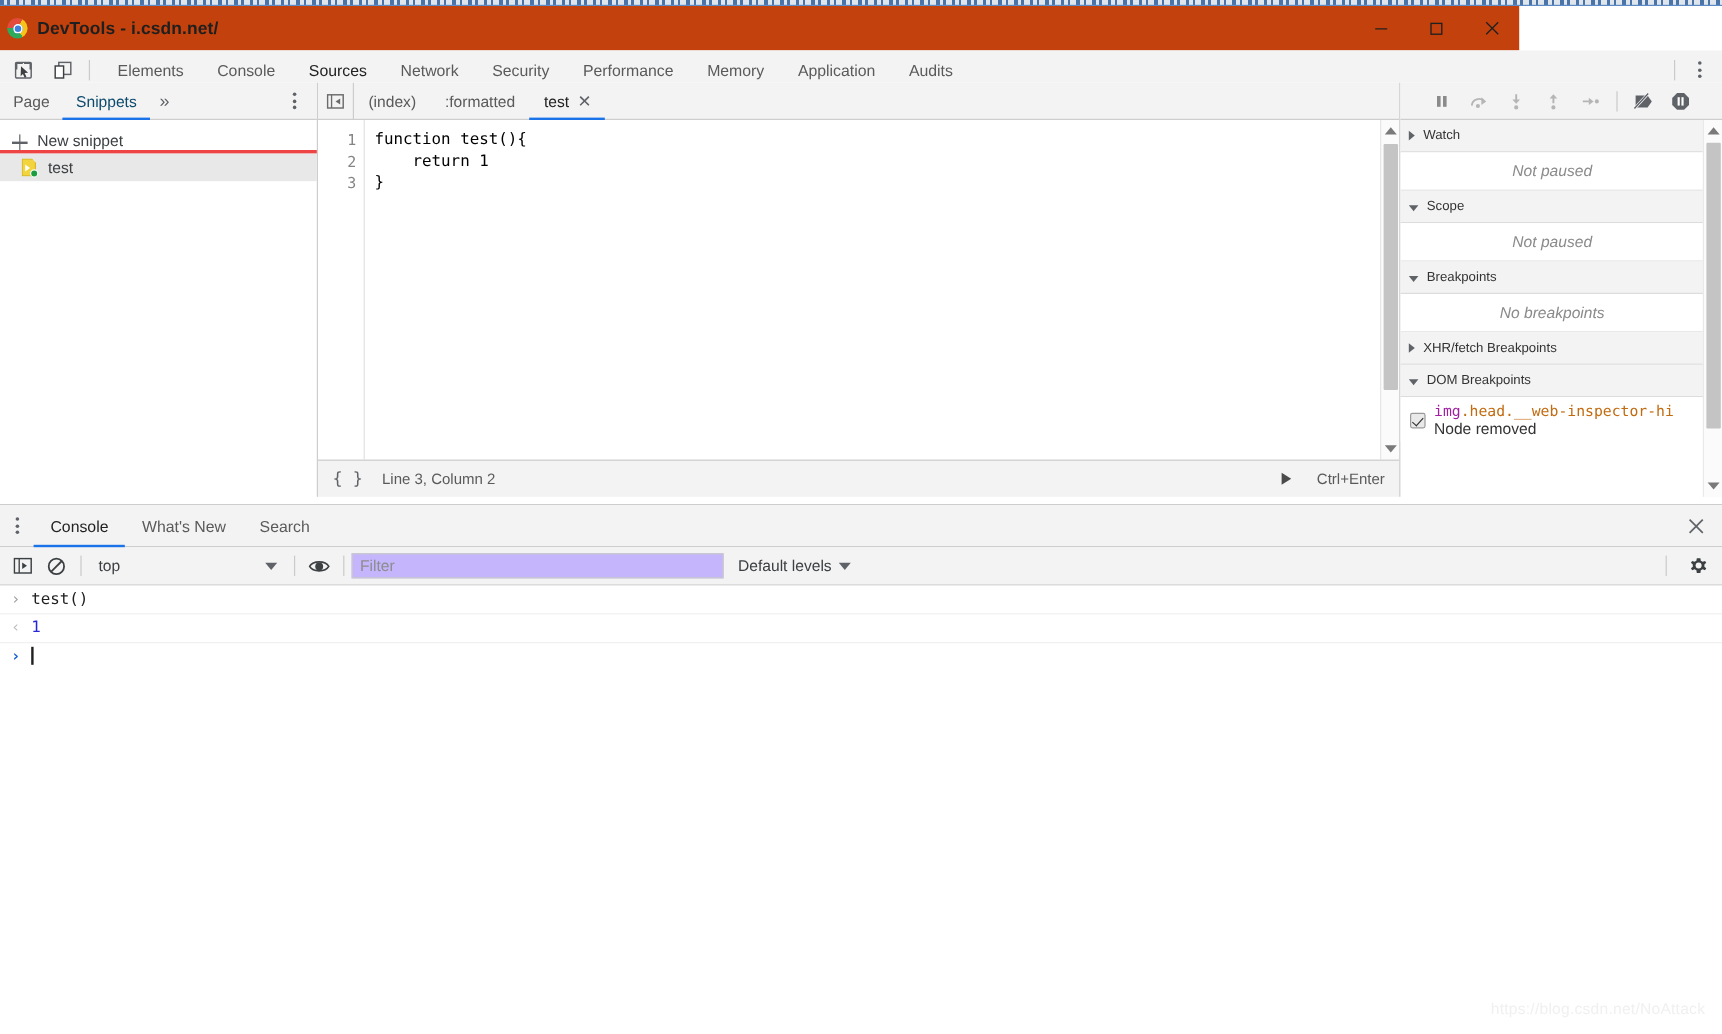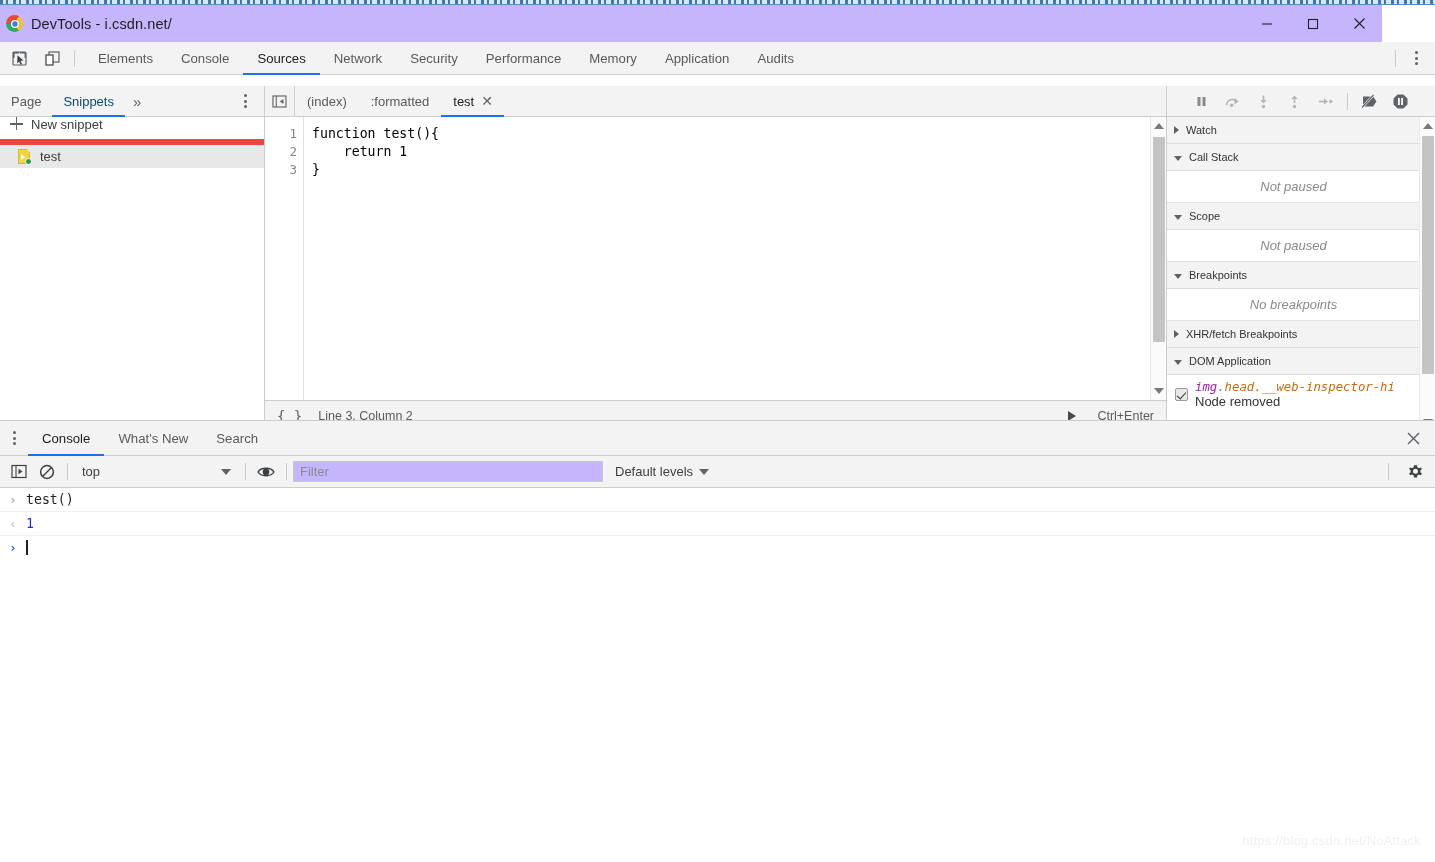--- a/index.html
+++ b/index.html
@@ -24,23 +24,23 @@
         #4a73a8 6px, #4a73a8 8px,
         #dfe5ec 8px, #dfe5ec 13px);
     overflow: hidden;
   }
   .top-artifact-line {
     position:absolute; left:0; bottom:0; width:100%; height:1px; background:#5b8ac4;
   }
 
   
   .titlebar {
-    position: absolute; left: 0; top: 5px; width: 1382px; height: 37px;
-    background: #c4b5fd;
-    display: flex; align-items: center;
+    position: absolute; left: 0; top: 5px; width: 1266px; height: 37px;
+    background: #c2410c;
+    display: flex; align-items: center; font-weight: bold;
   }
   .chrome-logo {
     width: 17px; height: 17px; margin-left: 6px; margin-right: 8px;
     border-radius: 50%;
     background:
       conic-gradient(from -90deg,
         #e44b3c 0deg 120deg,
         #f6c319 120deg 240deg,
         #2cab5c 240deg 360deg);
     position: relative; flex: none;
@@ -83,21 +83,21 @@
   }
   .dt-tabbar-right { margin-left: auto; display: flex; align-items: center; }
   .dots-vert {
     width: 22px; height: 26px; display:flex; flex-direction:column;
     align-items:center; justify-content:center; gap:2.5px; margin-right: 8px;
   }
   .dots-vert i { width:3px; height:3px; border-radius:50%; background:#5f6368; display:block; }
 
   
   .sources-panel {
-    position: absolute; left: 0; top: 86px; width: 1435px; height: 345px;
+    position: absolute; left: 0; top: 69px; width: 1435px; height: 345px;
     background: #fff;
   }
 
   
   .navigator {
     position: absolute; left: 0; top: 0; width: 265px; height: 345px;
     background: #fff; border-right: 1px solid #cdcdcd;
   }
   .nav-tabbar {
     height: 31px; background: #f3f3f3; border-bottom: 1px solid #cdcdcd;
@@ -107,22 +107,22 @@
     height: 31px; padding: 0 11px; display:flex; align-items:center;
     font-size: 13px; color: #5a5a5a; position: relative;
   }
   .nav-tab.active { color: #0c4a6e; }
   .nav-tab.active::after {
     content:""; position:absolute; left:0; right:0; bottom:0; height:2px; background:#1a73e8;
   }
   .nav-more { padding: 0 8px; font-size: 15px; color: #5f6368; display:flex; align-items:center; height:31px; }
   .nav-dots { margin-left:auto; }
   .new-snippet-row {
-    height: 28px; display: flex; align-items: flex-start; padding-left: 10px;
-    border-bottom: 6px solid #ef4444; font-size: 13px; color: #3c4043;
+    height: 28px; display: flex; align-items: flex-end; padding-left: 10px;
+    border-bottom: 3px solid #ef4444; font-size: 13px; color: #3c4043;
   }
   .plus-icon {
     display:inline-block; width: 13px; height: 13px; position: relative; margin-right: 8px;
   }
   .plus-icon::before, .plus-icon::after {
     content:""; position:absolute; background:#5f6368;
   }
   .plus-icon::before { left:0; top:6px; width:13px; height:1.6px; }
   .plus-icon::after { top:0; left:5.7px; height:13px; width:1.6px; }
   .snippet-row {
@@ -265,21 +265,21 @@
     border:1px solid #9a9a9a; background:#e9e9e9; border-radius:2px;
     position:relative;
   }
   .dom-cb::after {
     content:""; position:absolute; left:3px; top:0.5px; width:4px;height:8px;
     border:solid #333; border-width:0 1.8px 1.8px 0; transform:rotate(42deg);
   }
   .dom-bp-texts { min-width:0; }
   .dom-bp-sel {
     font-family:"DejaVu Sans Mono","Liberation Mono",monospace;
-    font-size:12.3px; white-space:nowrap; color:#c26b10;font-style:italic;
+    font-size:12.3px; white-space:nowrap; color:#c26b10;
   }
   .dom-bp-sel .tagname { color:#a020a0; }
   .dom-bp-type { font-size:13px; color:#333; margin-top:1px; }
 
   .dbg-scrollbar {
     position:absolute; right:0; top:31px; width:16px; height:314px;
     background:#fbfbfb; border-left:1px solid #e9e9e9;
   }
   .dbg-scrollbar .arrow-up, .dbg-scrollbar .arrow-dn {
     position:absolute; left:3px; width:0;height:0;
@@ -570,24 +570,20 @@
       </div>
     </div>
 
     <div class="dbg-scrollwrap">
       <div class="dbg-inner">
         <div class="dbg-header">
           <span class="tri-right"></span>
           <span>Watch</span>
         </div>
 
-        <div class="dbg-header">
-          <span class="tri-down"></span>
-          <span>Call Stack</span>
-        </div>
         <div class="dbg-empty">Not paused</div>
 
         <div class="dbg-header">
           <span class="tri-down"></span>
           <span>Scope</span>
         </div>
         <div class="dbg-empty">Not paused</div>
 
         <div class="dbg-header">
           <span class="tri-down"></span>
@@ -595,21 +591,21 @@
         </div>
         <div class="dbg-empty">No breakpoints</div>
 
         <div class="dbg-header">
           <span class="tri-right"></span>
           <span>XHR/fetch Breakpoints</span>
         </div>
 
         <div class="dbg-header">
           <span class="tri-down"></span>
-          <span>DOM Application</span>
+          <span>DOM Breakpoints</span>
         </div>
         <div class="dom-bp-item">
           <span class="dom-cb"></span>
           <span class="dom-bp-texts">
             <span class="dom-bp-sel"><span class="tagname">img</span><span>.head.__web-inspector-hi</span></span>
             <span class="dom-bp-type">Node removed</span>
           </span>
         </div>
       </div>
     </div>

